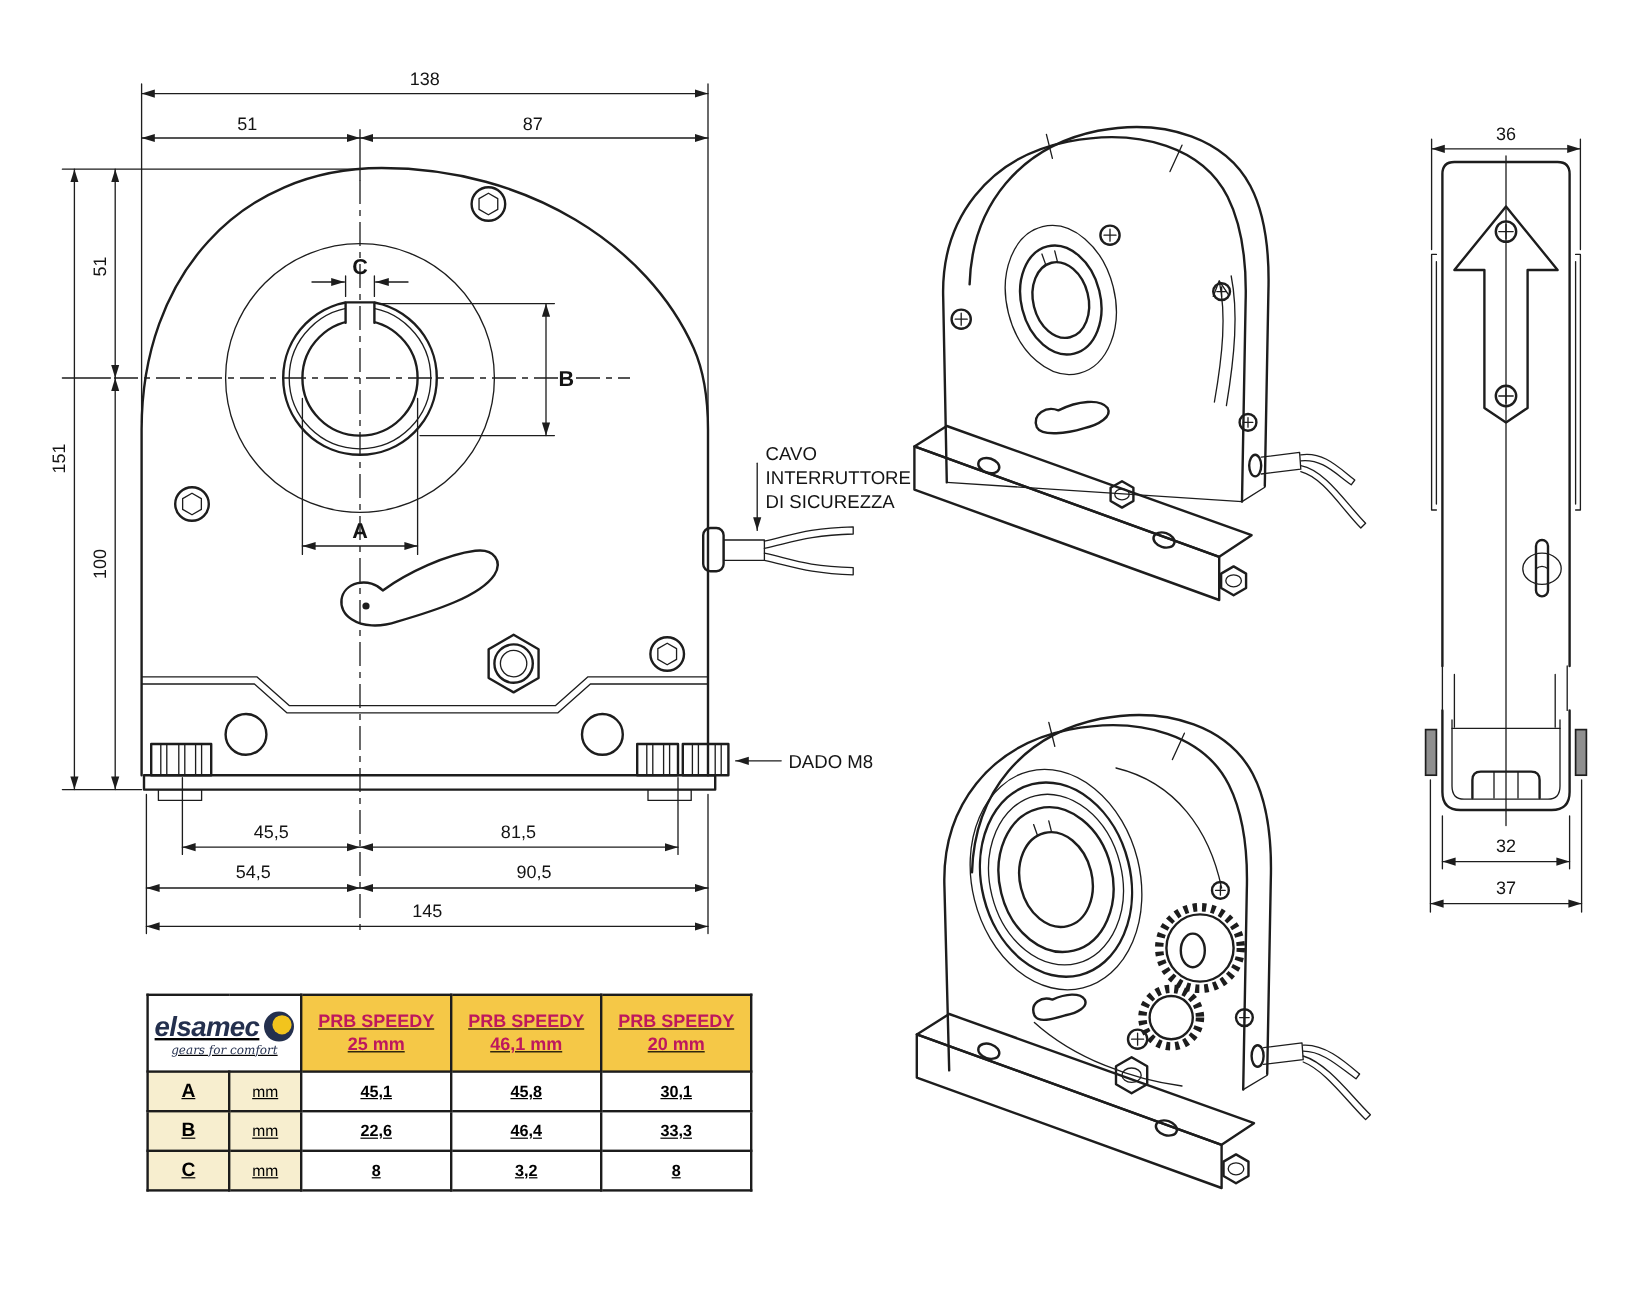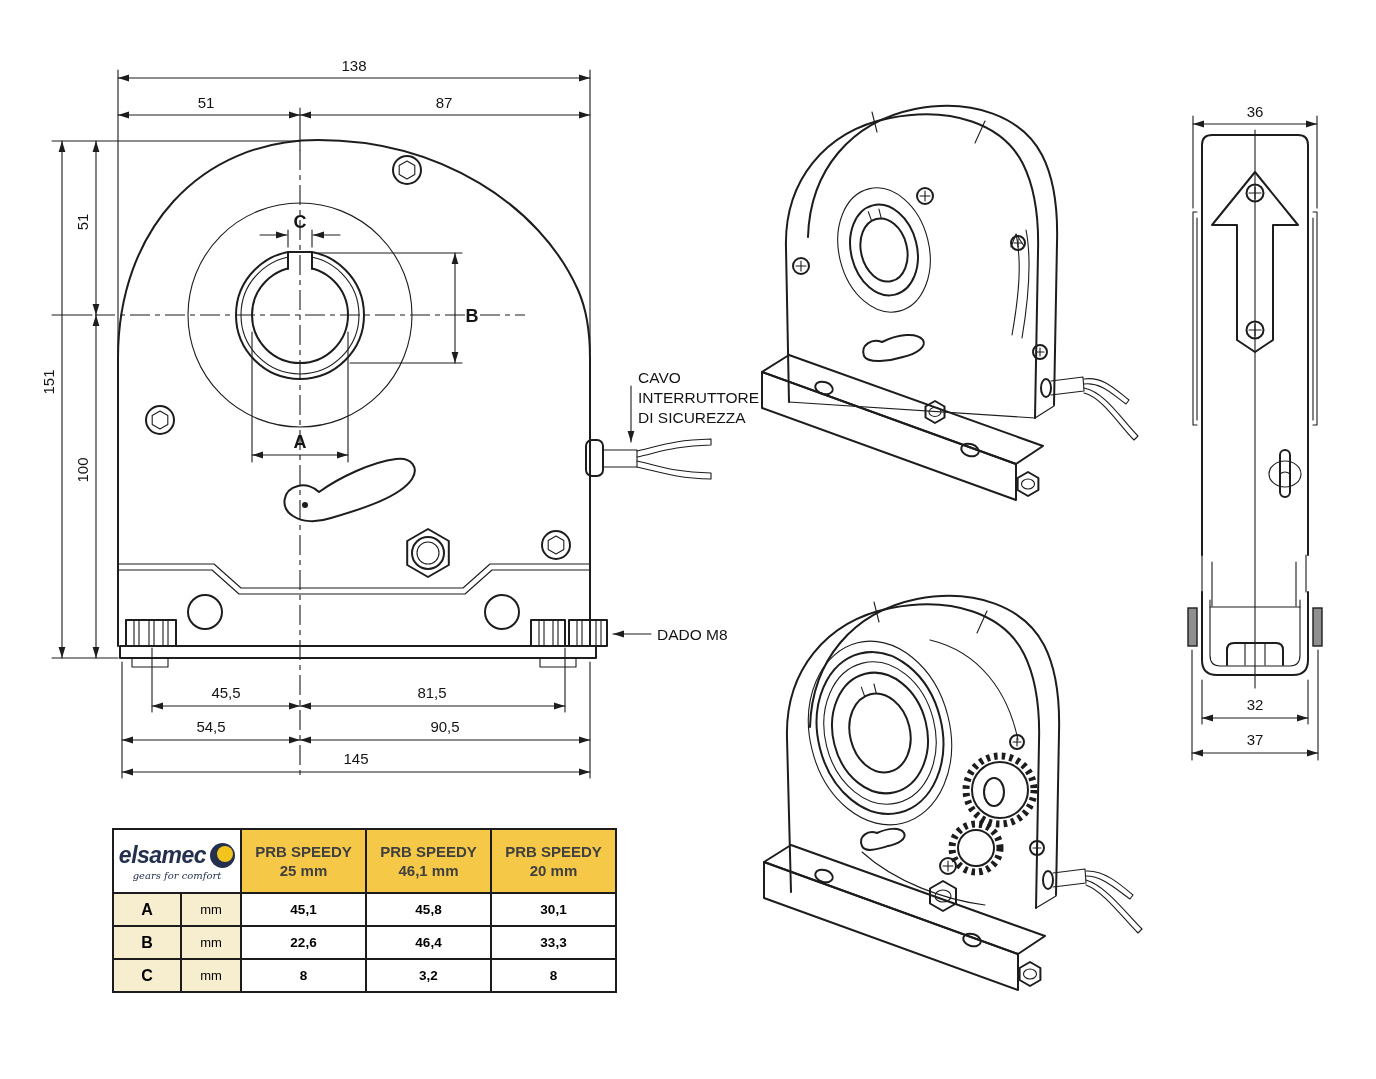--- a/index.html
+++ b/index.html
@@ -15,26 +15,26 @@
   .wh{fill:#ffffff;stroke:none;}
   .gray{fill:#8f8f8f;stroke:#1d1d1d;stroke-width:1.4;}
   .dot{fill:#1d1d1d;stroke:none;}
 
   text{fill:#141414;font-family:"Liberation Sans",sans-serif;}
   .dim{font-size:15px;text-anchor:middle;}
   .dimb{font-size:18px;font-weight:bold;text-anchor:middle;}
   .lbl{font-size:15.5px;text-anchor:start;}
 
   
-  .spec-table{position:absolute;left:112px;top:828px;border-collapse:collapse;
-              table-layout:fixed;background:#ffffff;z-index:2;}
+  .spec-table{position:absolute;left:122px;top:828px;border-collapse:collapse;
+              table-layout:fixed;background:#ffffff;z-index:2;text-decoration:underline;}
   .spec-table td{border:2px solid #1c1c1c;padding:0;text-align:center;vertical-align:middle;}
   .spec-table .hdr{height:64px;}
   .spec-table .row{height:33px;}
-  .yh{background:#F5C847;font-weight:bold;font-size:15px;line-height:1.3;color:#404040;}
+  .yh{background:#F5C847;font-weight:bold;font-size:15px;line-height:1.3;color:#be185d;}
   .cream{background:#F7EECF;}
   .lab{font-size:16px;font-weight:bold;}
   .unit{font-size:13px;}
   .val{font-size:13.5px;font-weight:bold;}
   .logo-cell{background:#ffffff;}
   .logo-wrap{display:flex;flex-direction:column;align-items:center;justify-content:center;}
   .brand-row{display:flex;align-items:center;gap:4px;}
   .brand{font-size:23px;font-weight:bold;font-style:italic;color:#24304e;letter-spacing:-0.5px;}
   .logo-icon{width:25px;height:25px;border-radius:50%;background:#24304e;position:relative;display:inline-block;}
   .logo-icon::after{content:"";position:absolute;width:16px;height:16px;border-radius:50%;background:#F2C41D;right:2px;top:3px;}

